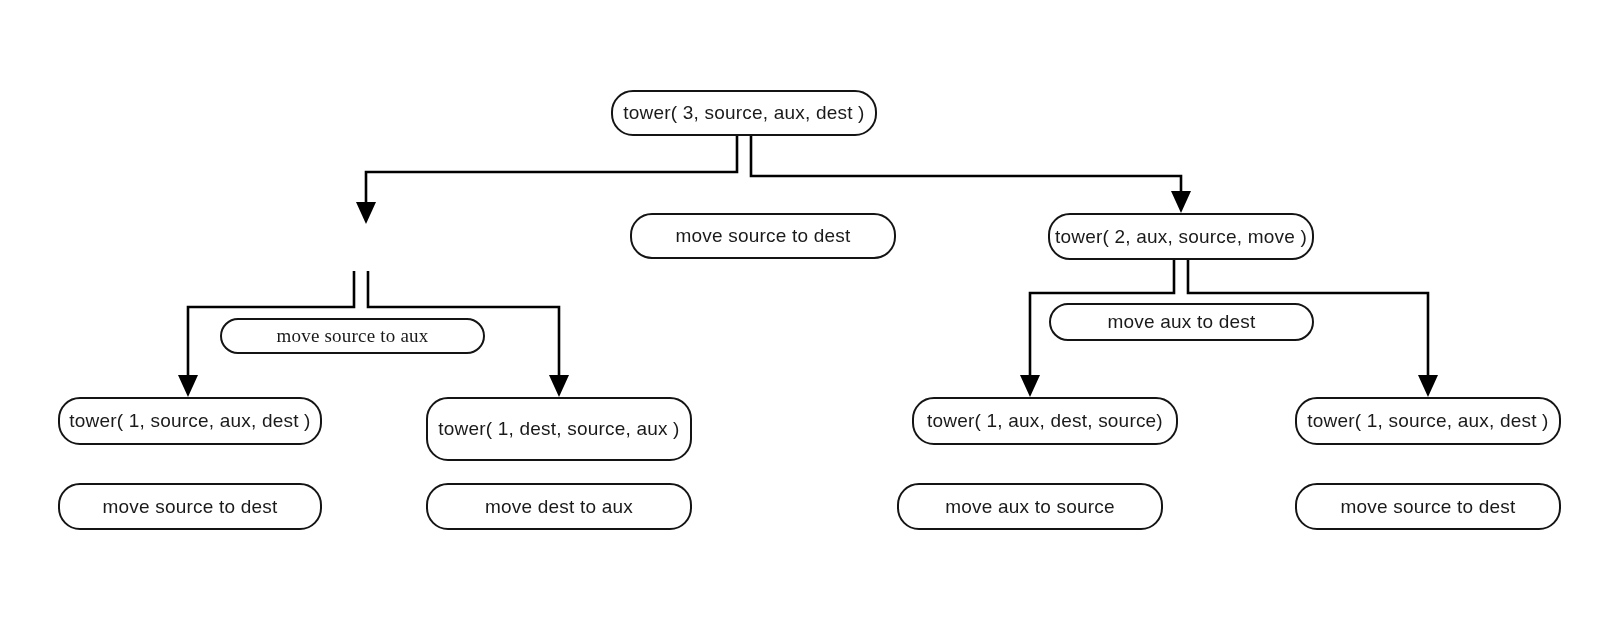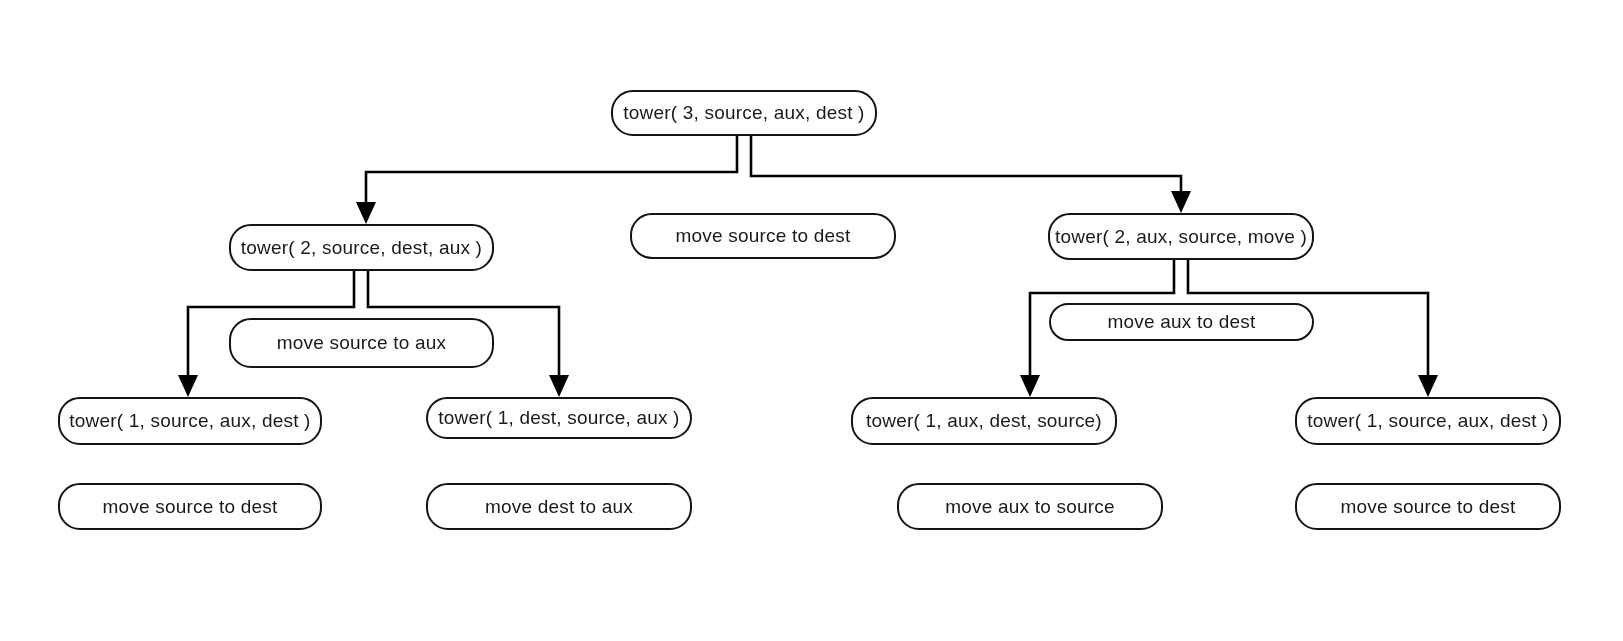--- a/index.html
+++ b/index.html
@@ -69,49 +69,46 @@
     <polygon points="1020,375 1040,375 1030,397"></polygon>
 
     <path d="M 1188 260 V 293 H 1428 V 377"></path>
     <polygon points="1418,375 1438,375 1428,397"></polygon>
   </svg>
 
   <div class="node" style="left:611px; top:90px; width:266px; height:46px;">
     <span>tower( 3, source, aux, dest )</span>
   </div>
 
-  <div class="node" style="left:229px; top:224px; width:265px; height:47px;">
-    <span>tower( 2, source, dest, aux )</span>
-  </div>
 
   <div class="node" style="left:630px; top:213px; width:266px; height:46px;">
     <span>move source to dest</span>
   </div>
 
   <div class="node" style="left:1048px; top:213px; width:266px; height:47px;">
     <span>tower( 2, aux, source, move )</span>
   </div>
 
-  <div class="node" style="left:229px; top:318px; width:265px; height:50px;">
+  <div class="node" style="left:220px; top:318px; width:265px; height:36px;font-family:Liberation Serif, serif;">
     <span>move source to aux</span>
   </div>
 
   <div class="node" style="left:1049px; top:303px; width:265px; height:38px;">
     <span>move aux to dest</span>
   </div>
 
   <div class="node" style="left:58px; top:397px; width:264px; height:48px;">
     <span>tower( 1, source, aux, dest )</span>
   </div>
 
-  <div class="node" style="left:426px; top:397px; width:266px; height:42px;">
+  <div class="node" style="left:426px; top:397px; width:266px; height:64px;">
     <span>tower( 1, dest, source, aux )</span>
   </div>
 
-  <div class="node" style="left:851px; top:397px; width:266px; height:48px;">
+  <div class="node" style="left:912px; top:397px; width:266px; height:48px;">
     <span>tower( 1, aux, dest, source)</span>
   </div>
 
   <div class="node" style="left:1295px; top:397px; width:266px; height:48px;">
     <span>tower( 1, source, aux, dest )</span>
   </div>
 
   <div class="node" style="left:58px; top:483px; width:264px; height:47px;">
     <span>move source to dest</span>
   </div>

